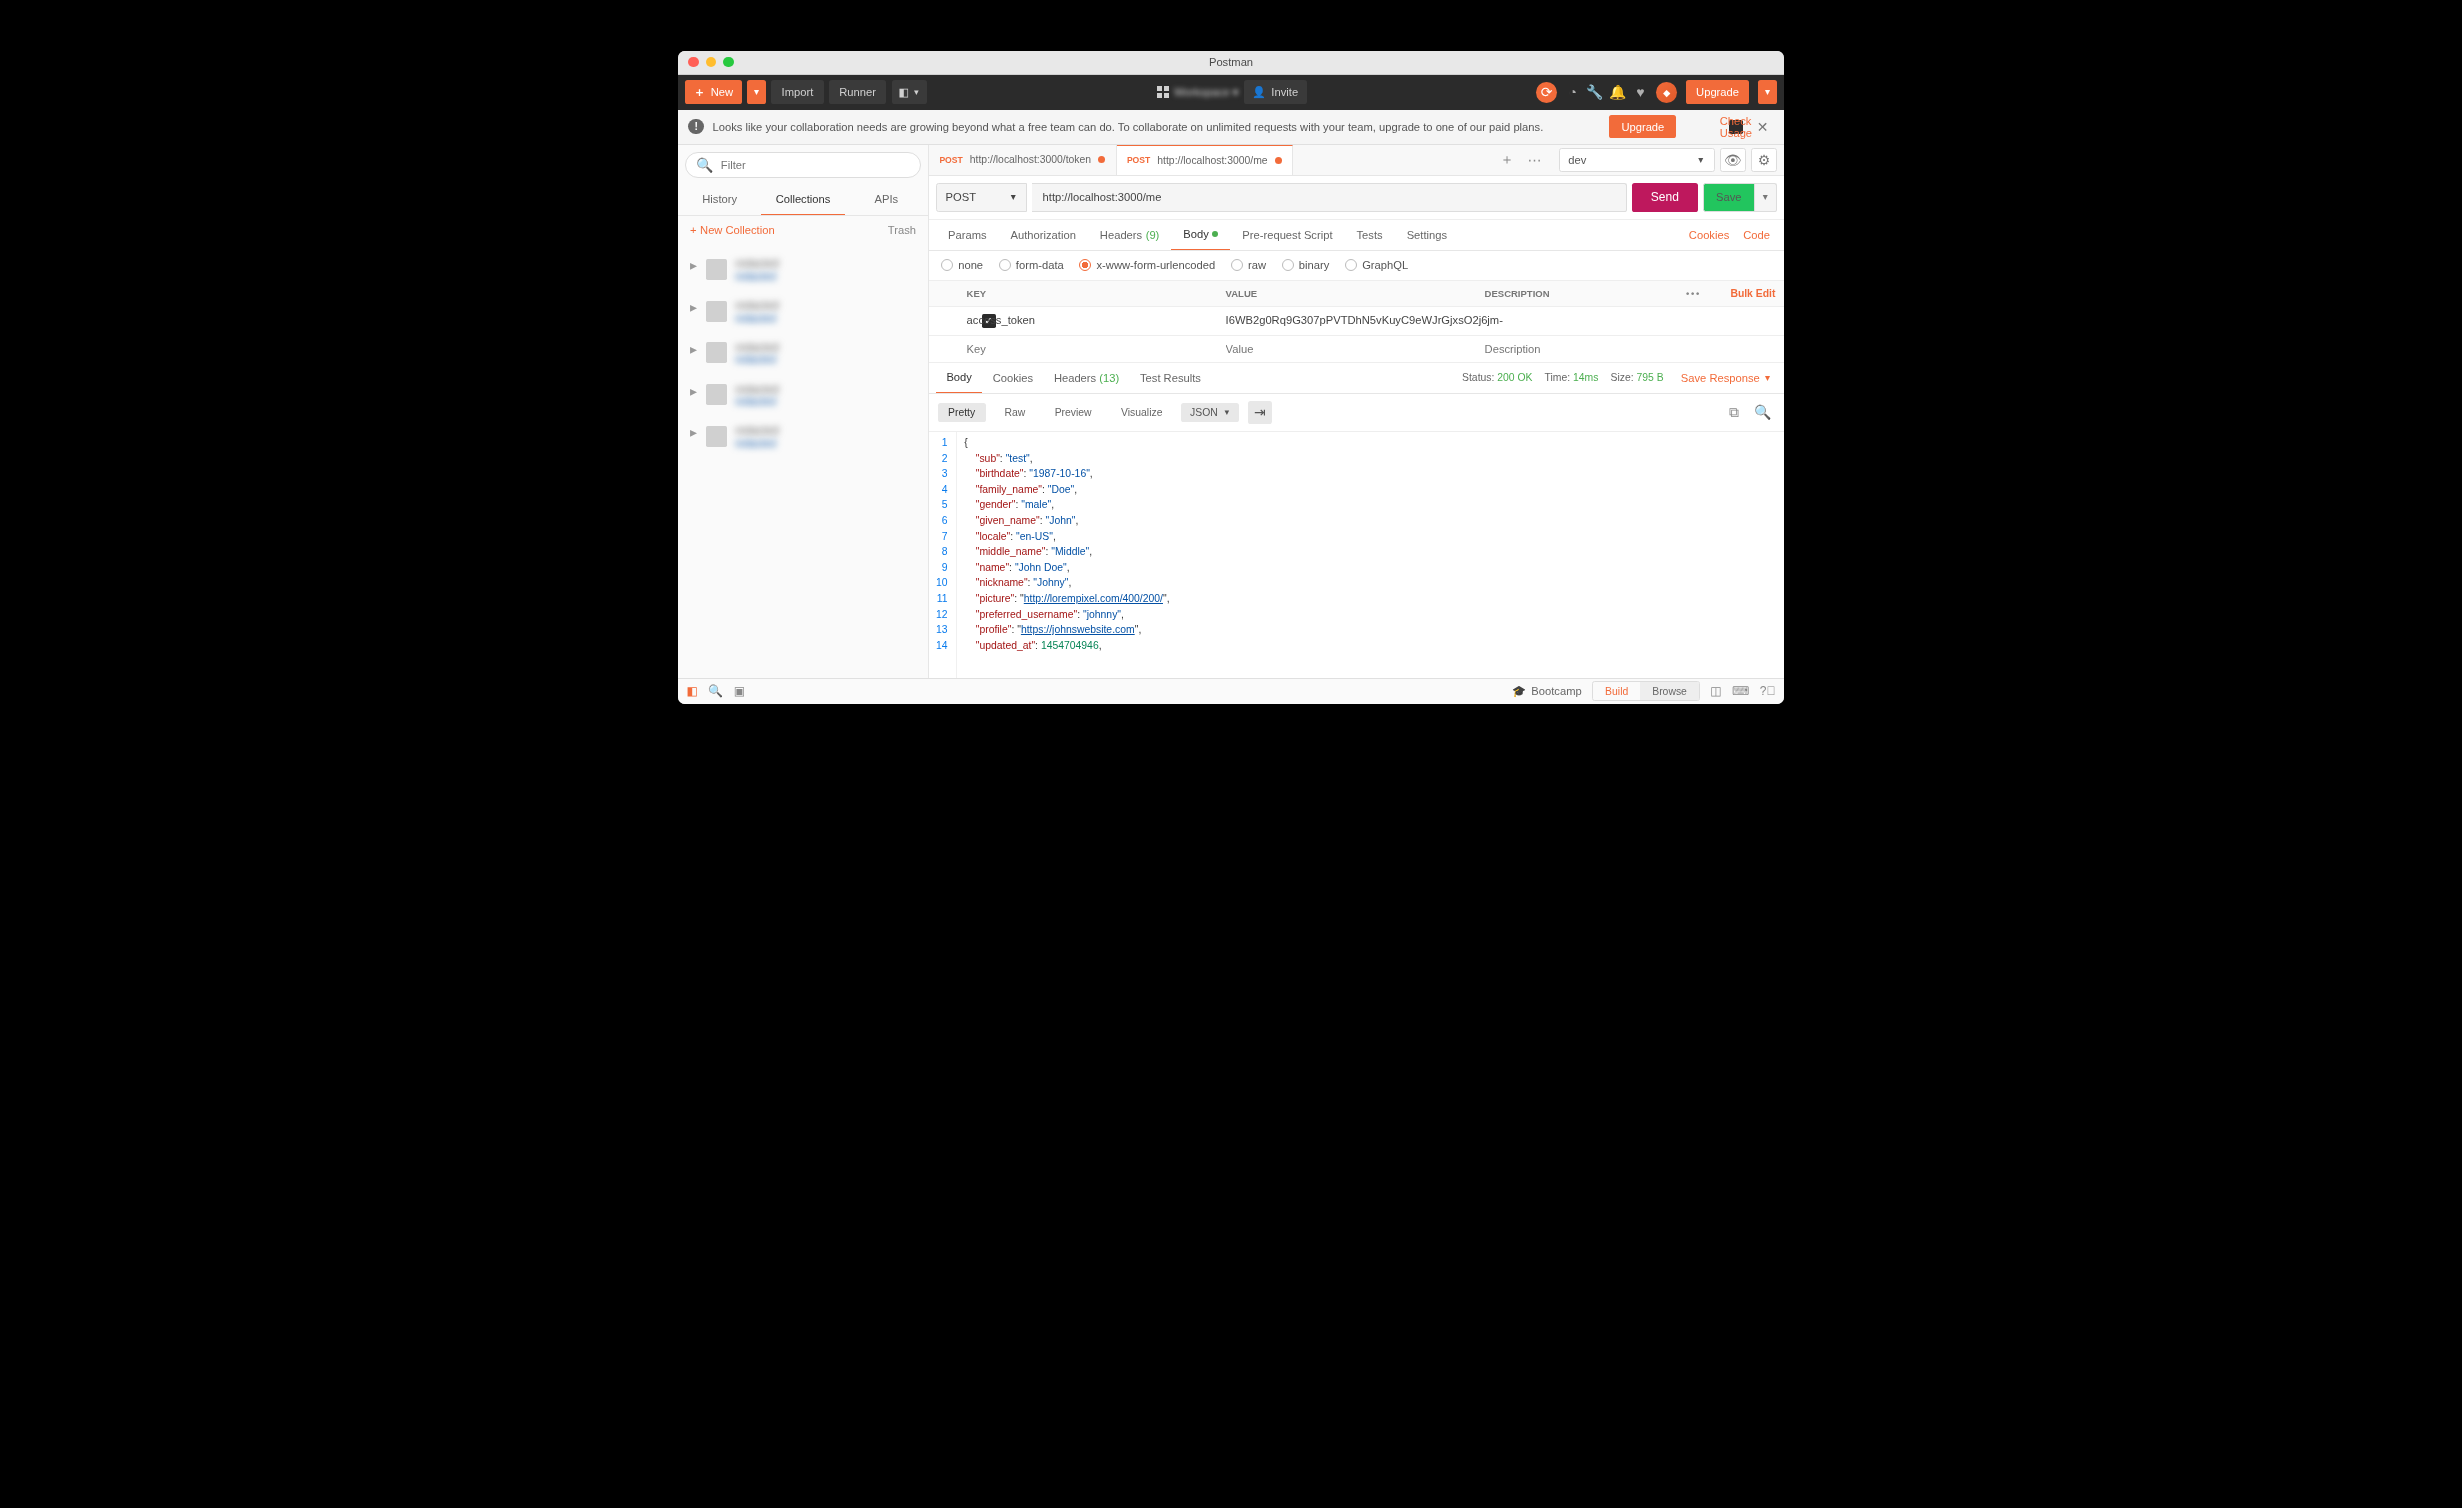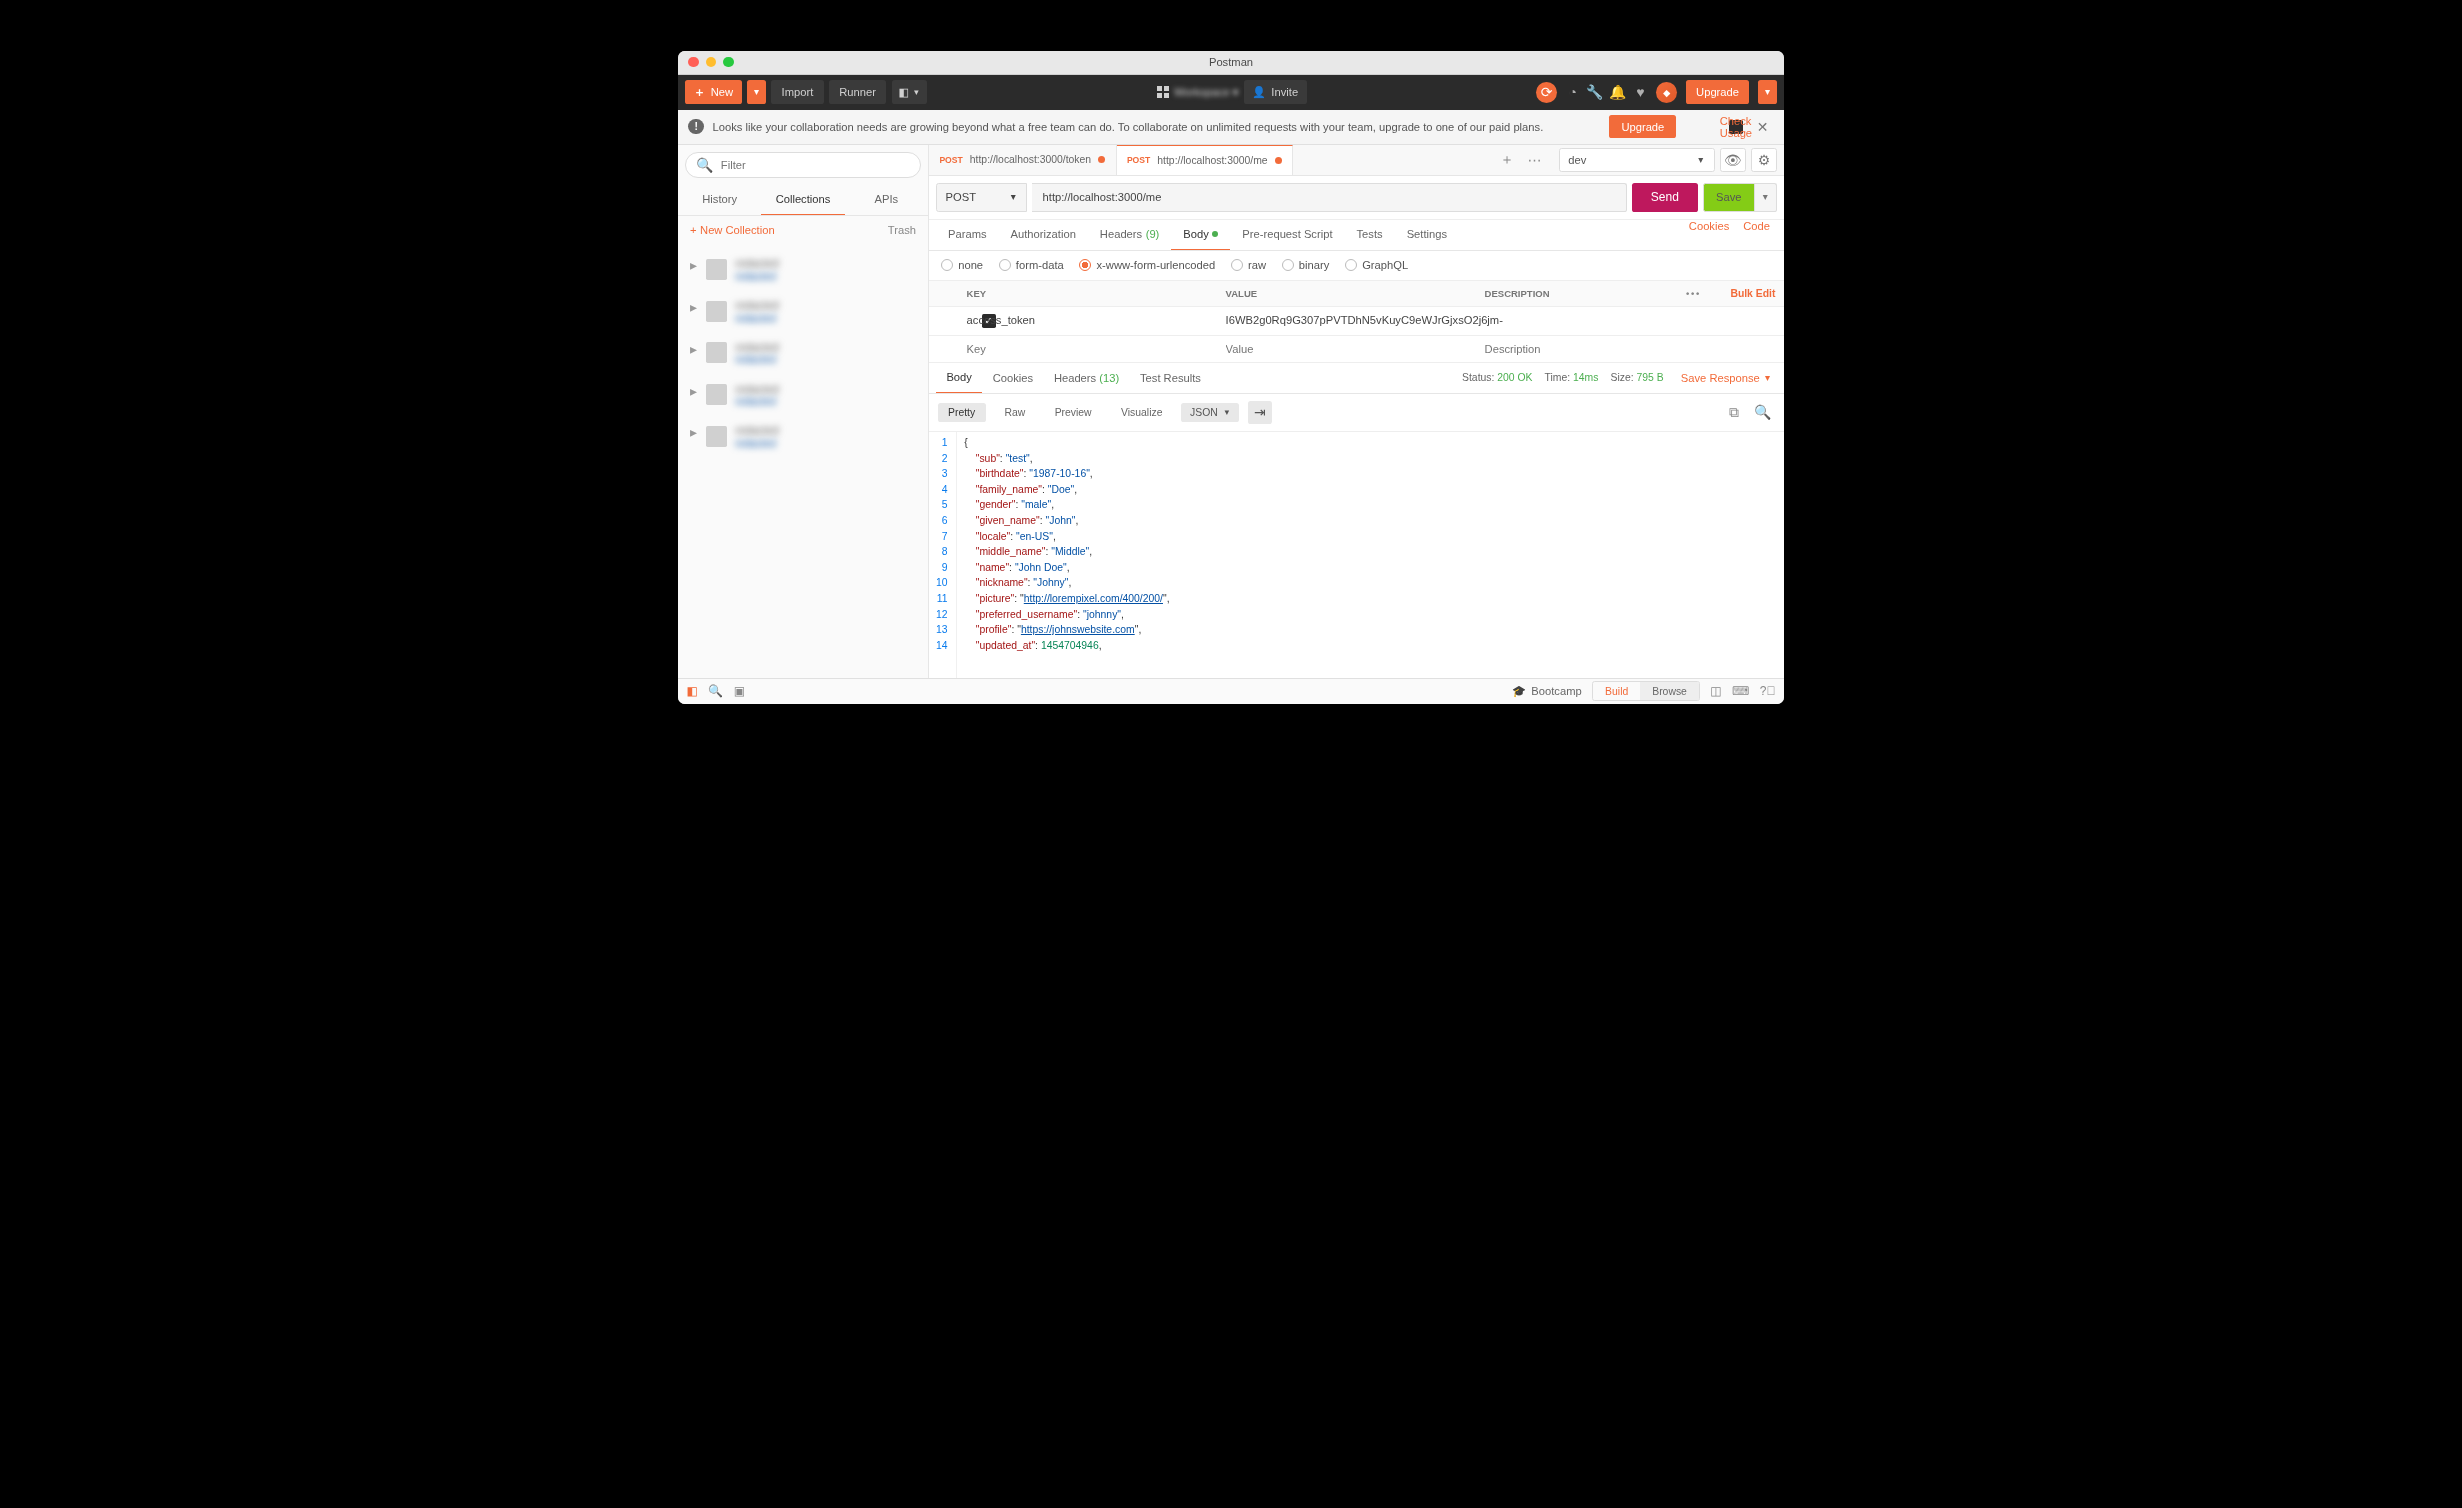--- a/index.html
+++ b/index.html
@@ -61,24 +61,24 @@
   .tab-act { display:flex; align-items:center; gap:3.5px; padding:0 5.2px;}
   .tab-icn { width:24px; display:flex; align-items:center;justify-content:center; color:#888; }
   .env-wrap { display:flex; align-items:center; gap:5.2px; padding:0 7px; }
   .env-sel { height:24px; min-width:156px; border:0.9px solid #ddd; border-radius:2.6px; background:#fff; display:flex;align-items:center;padding:0 8.6px;font-size:11.2px;color:#555; justify-content:space-between; }
   .sq-btn { width:26px;height:24px;border:0.9px solid #ddd;border-radius:2.6px;background:#fff;display:flex;align-items:center;justify-content:center;color:#777; }
 
   .req-row { padding: 7px; display:flex; gap:5.2px; border-bottom:0.9px solid #eee; }
   .meth-sel { height:29px; width:91px; border:0.9px solid #ddd; background:#f5f5f5; border-radius:2.6px 0 0 2.6px; display:flex;align-items:center;justify-content:space-between;padding:0 8.6px;font-size:11.2px;color:#444; }
   .url-in { flex:1; height:29px; border:0.9px solid #ddd; border-left:none; background:#f5f5f5; border-radius:0 2.6px 2.6px 0; padding:0 10.4px; font-size:11.2px; color:#444; display:flex;align-items:center; }
   .send-btn { height:29px; padding:0 19px; background:#be185d; color:#fff; border-radius:2.6px; font-size:12px; font-weight:500; display:flex;align-items:center; }
-  .save-btn { height:29px; padding:0 12px; border:0.9px solid #ddd; background:#84cc16; border-radius:2.6px; font-size:11.2px; display:flex;align-items:center; color:#555; }
+  .save-btn { height:29px; padding:0 12px; border:0.9px solid #ddd; background:#22c55e; border-radius:2.6px; font-size:11.2px; display:flex;align-items:center; color:#555; }
   .save-dd { height:29px; width:22.5px; border:0.9px solid #ddd; border-left:none; background:#f5f5f5; border-radius:0 2.6px 2.6px 0;display:flex;align-items:center;justify-content:center;font-size:8.6px;color:#777; }
 
-  .req-tabs { display:flex; border-bottom:0.9px solid #e6e6e6; padding:0 7px; align-items:flex-start; }
+  .req-tabs { display:flex; border-bottom:0.9px solid #e6e6e6; padding:0 7px; align-items:center; }
   .req-tab { padding:8.6px 12px; font-size:11.2px; color:#666; cursor:pointer; display:flex;align-items:center;gap:3.5px; }
   .req-tab.active { color:#333; border-bottom:1.7px solid #f26b3a; }
   .req-tab .cnt { color:#4caf50; }
   .req-tab .gdot { width:6px;height:6px;border-radius:50%;background:#4caf50; }
   .req-tabs .sp { flex:1; }
   .link-o { color:#f26b3a; font-size:11.2px; padding:0 7px; }
 
   .body-type { display:flex; gap:15.6px; padding:8.6px 12px; border-bottom:0.9px solid #eee; font-size:11.2px; color:#555; }
   .radio { display:flex; align-items:center; gap:5.2px; }
   .ro { width:12px;height:12px;border-radius:50%;border:0.9px solid #bbb; }

